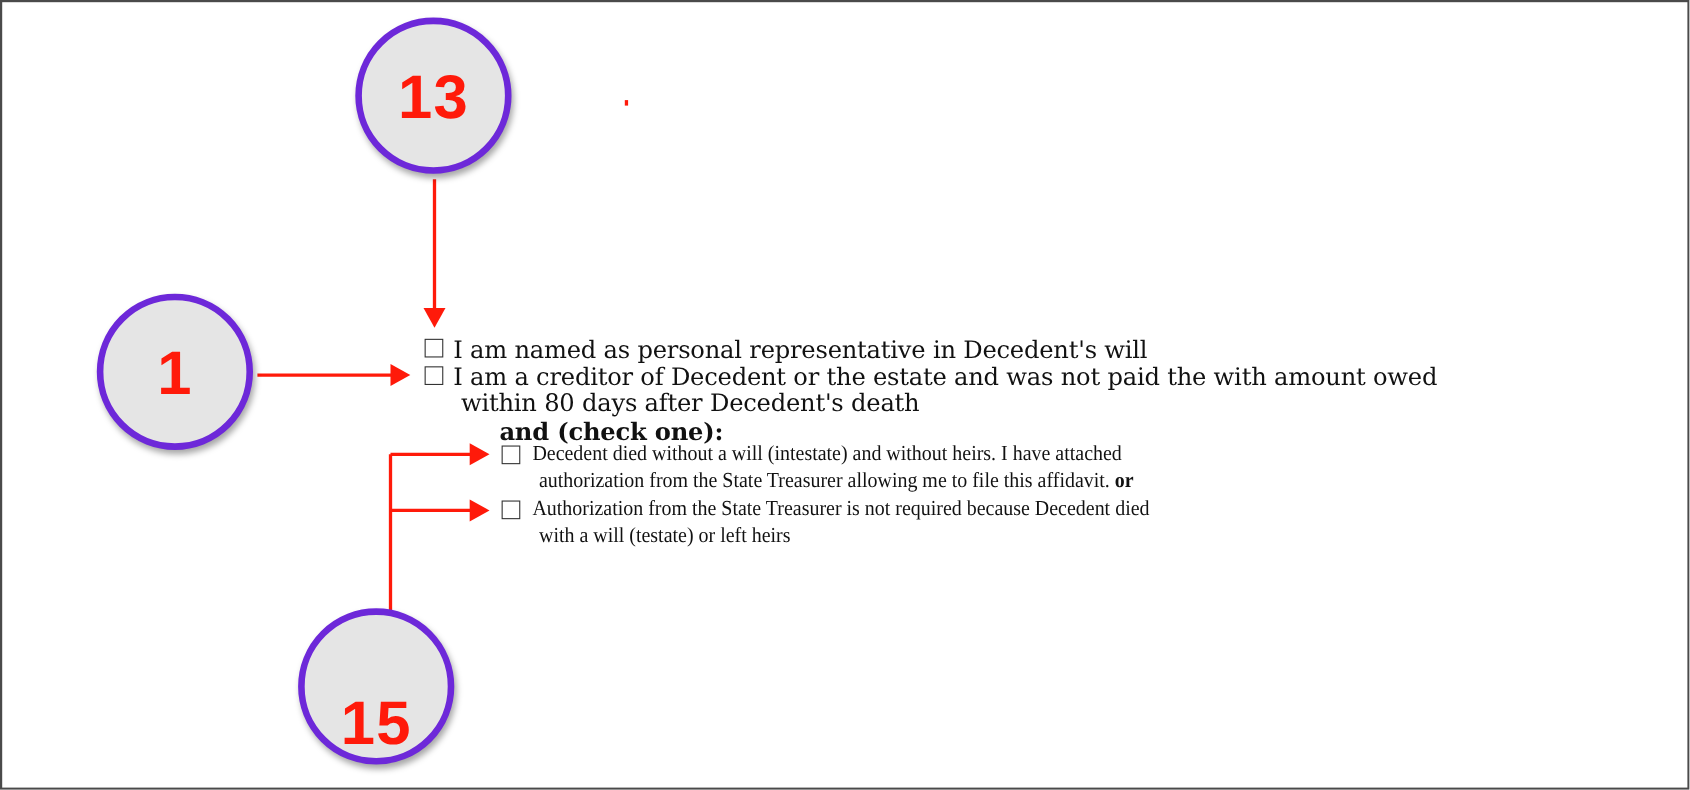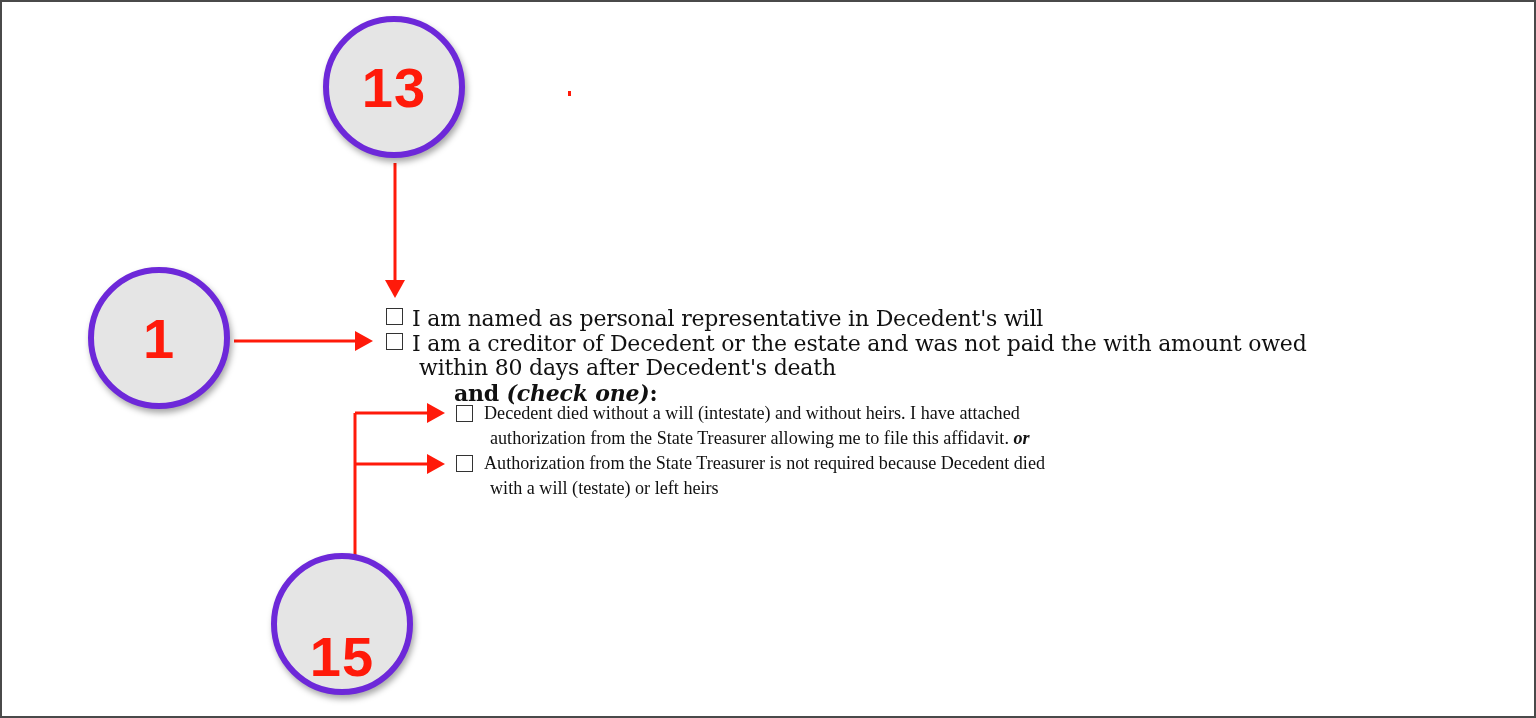--- a/index.html
+++ b/index.html
@@ -23,21 +23,21 @@
     .cb {
       position: absolute; width: 17px; height: 17px; border: 1.5px solid #333;
       background: #fff; box-sizing: border-box;
     }
     .txt {
       position: absolute; color: #111; white-space: nowrap;
     }
     .georgia { font-family: "DejaVu Serif", serif; font-size: 22px; letter-spacing: -0.2px; }
     .times { font-family: "Liberation Serif", serif; font-size: 19.5px; transform-origin: left top; transform: scaleX(0.93); }
     .bold { font-weight: bold; }
-    .ital { font-style: italic; }
+    .ital { }
     .dot { position: absolute; left: 568px; top: 91px; width: 3px; height: 5px; background: #ff1a0a; }
   </style>
 </head>
 <body>
 
 <div class="frame"></div>
 
 <svg class="overlay" width="1536" height="718">
   <defs>
     <marker id="ah" markerWidth="10" markerHeight="10" refX="8" refY="5" orient="auto" markerUnits="userSpaceOnUse">

